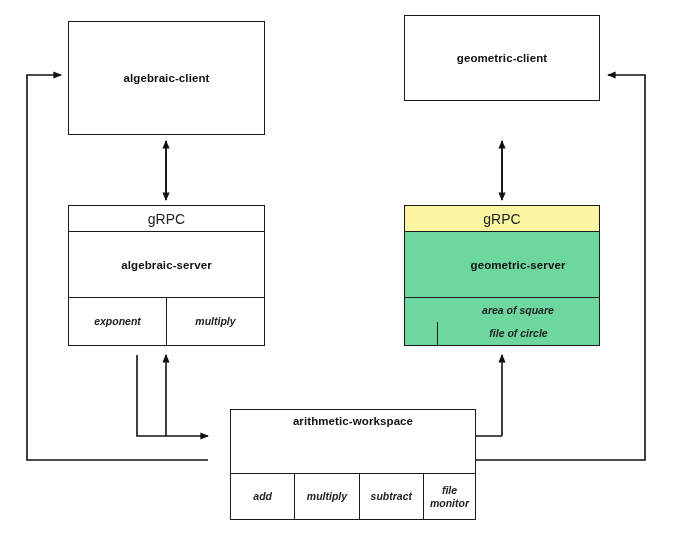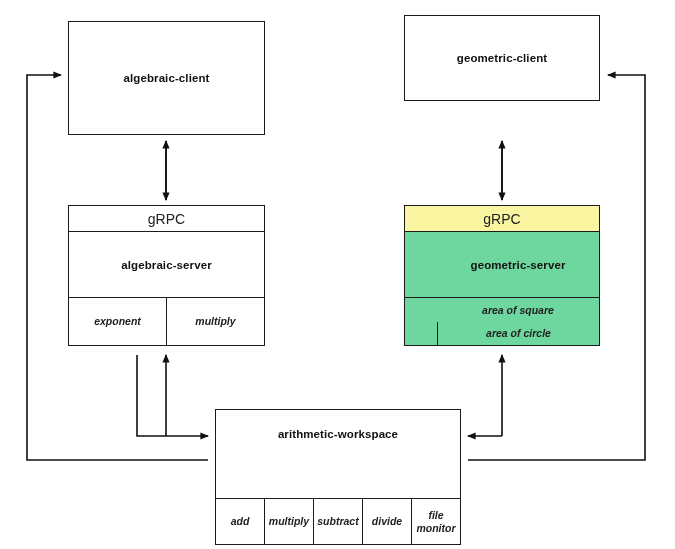--- a/index.html
+++ b/index.html
@@ -141,28 +141,27 @@
       <div class="method">exponent</div>
       <div class="method">multiply</div>
     </div>
   </div>
 
   <div class="node" style="left:404px; top:205px; width:196px; height:141px;">
     <div class="band band-top tint-yellow" style="height:26px;">gRPC</div>
     <div class="node-title tint-green">geometric-server</div>
     <div class="methods tint-green" style="height:48px;flex-direction:column;">
       <div class="method">area of square</div>
-      <div class="method">area of circle</div>
+      <div class="method">file of circle</div>
     </div>
   </div>
 
-  <div class="node" style="left:215px; top:409px; width:246px; height:136px;">
+  <div class="node" style="left:230px; top:409px; width:246px; height:111px;">
     <div class="node-title">arithmetic-workspace</div>
     <div class="methods" style="height:46px;margin-top:41px;">
       <div class="method">add</div>
       <div class="method">multiply</div>
       <div class="method">subtract</div>
-      <div class="method">divide</div>
       <div class="method" style="max-width:52px;">file monitor</div>
     </div>
   </div>
 
 </div>
 
 </body></html>

